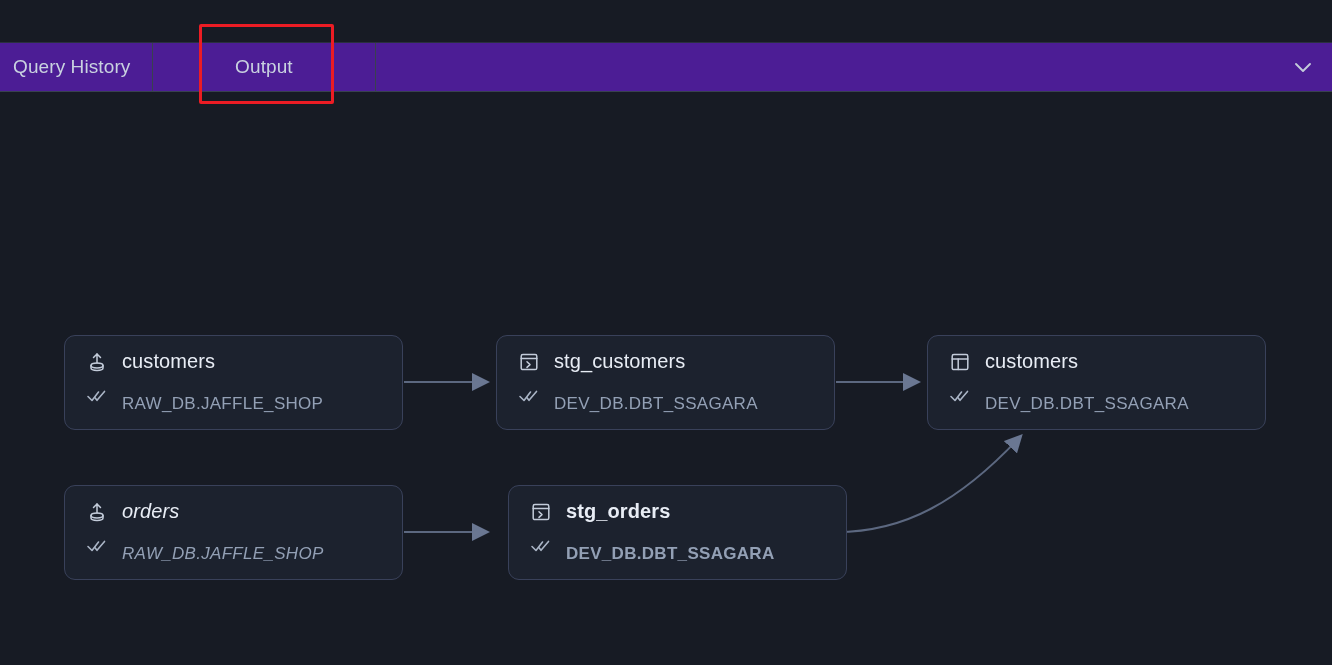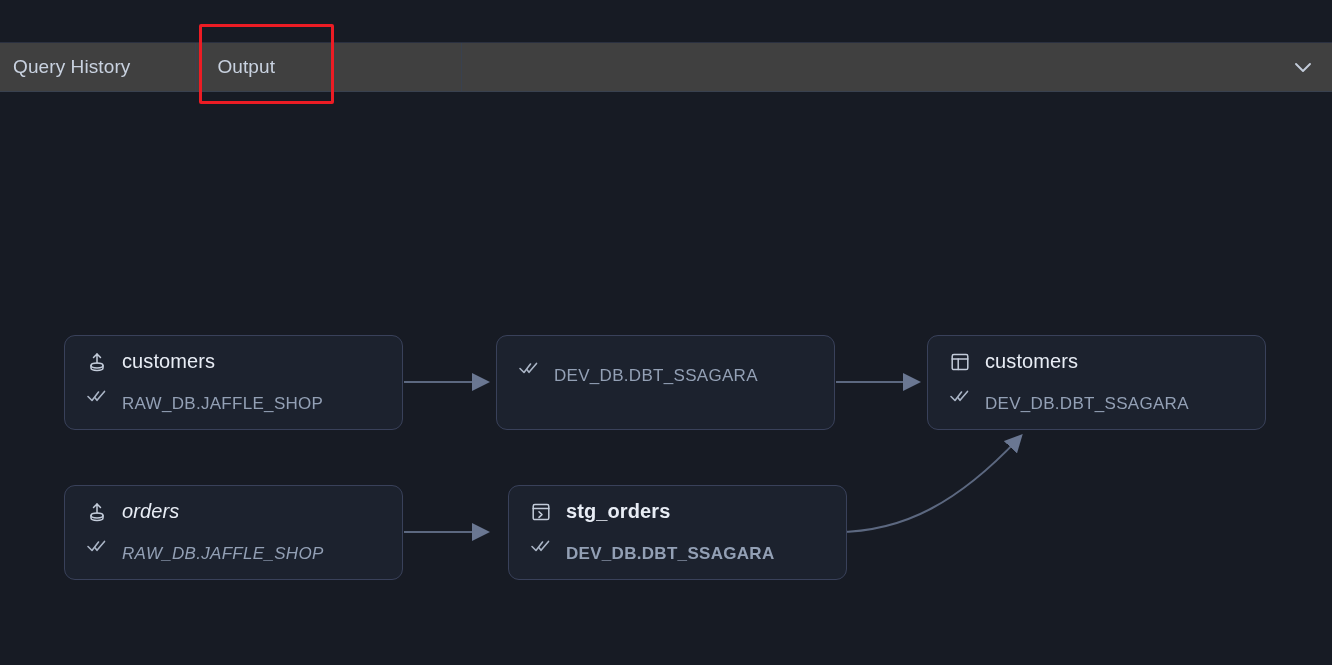--- a/index.html
+++ b/index.html
@@ -10,25 +10,25 @@
     overflow:hidden;
   }
   #app { position:relative; width:1332px; height:665px; background:#171b24; }
 
   
   .top-strip { position:absolute; left:0; top:0; width:1332px; height:42px; background:#171b24; }
 
   
   .tabbar {
     position:absolute; left:0; top:42px; width:1332px; height:50px;
-    background:#404040;
+    background:#4c1d95;
     border-top:1px solid #2b3purple;
     border-top:1px solid #2a3040;
     border-bottom:1px solid #39414f;
-    display:flex; align-items:stretch;gap:43px;
+    display:flex; align-items:stretch;
   }
   .tab {
     display:flex; align-items:center;
     font-size:19px; letter-spacing:.1px;
     color:#c9d2e0;
     padding:0 22px;
     position:relative;
     background:transparent;
     white-space:nowrap;
   }
@@ -109,21 +109,21 @@
 
   <div class="top-strip"></div>
 
   <div class="tabbar">
 
     <div class="tab first">
       <span class="tab-label">Query History</span>
     </div>
 
 
-    <div class="tab divided" style="width:223px;">
+    <div class="tab divided" style="width:223px;justify-content:center;">
       <span class="tab-label">Output</span>
     </div>
 
     <div class="tabbar-spacer">
       <div class="collapse-btn">
         <svg width="26" height="26" viewBox="0 0 26 26">
           <path d="M6 10 L13 17 L20 10" fill="none" stroke="#c3ccda" stroke-width="1.9" stroke-linecap="round" stroke-linejoin="round"></path>
         </svg>
       </div>
     </div>
@@ -201,20 +201,32 @@
               <path d="M2 11.5 L6 15.5 L12.5 7"></path>
               <path d="M9 12.8 L11 15.3 L18.5 6.4"></path>
             </g>
           </svg>
         </span>
         <span class="node-sub">RAW_DB.JAFFLE_SHOP</span>
       </div>
     </div>
 
     <div class="node" style="left:496px; top:234px;">
+      <div class="node-row title">
+        <span class="node-icon">
+          <svg width="22" height="22" viewBox="0 0 22 22">
+            <g fill="none" stroke="#c3ccda" stroke-width="1.5" stroke-linecap="round" stroke-linejoin="round">
+              <rect x="3.2" y="3.6" width="15.6" height="15" rx="1.7"></rect>
+              <path d="M3.2 7.4 H18.8"></path>
+              <path d="M9 10.8 L12 13.6 L9 16.4"></path>
+            </g>
+          </svg>
+        </span>
+        <span class="node-title">stg_customers</span>
+      </div>
       <div class="node-row sub">
         <span class="node-icon">
           <svg width="22" height="22" viewBox="0 0 22 22">
             <g fill="none" stroke="#aab5c6" stroke-width="1.6" stroke-linecap="round" stroke-linejoin="round">
               <path d="M2 11.5 L6 15.5 L12.5 7"></path>
               <path d="M9 12.8 L11 15.3 L18.5 6.4"></path>
             </g>
           </svg>
         </span>
         <span class="node-sub">DEV_DB.DBT_SSAGARA</span>

